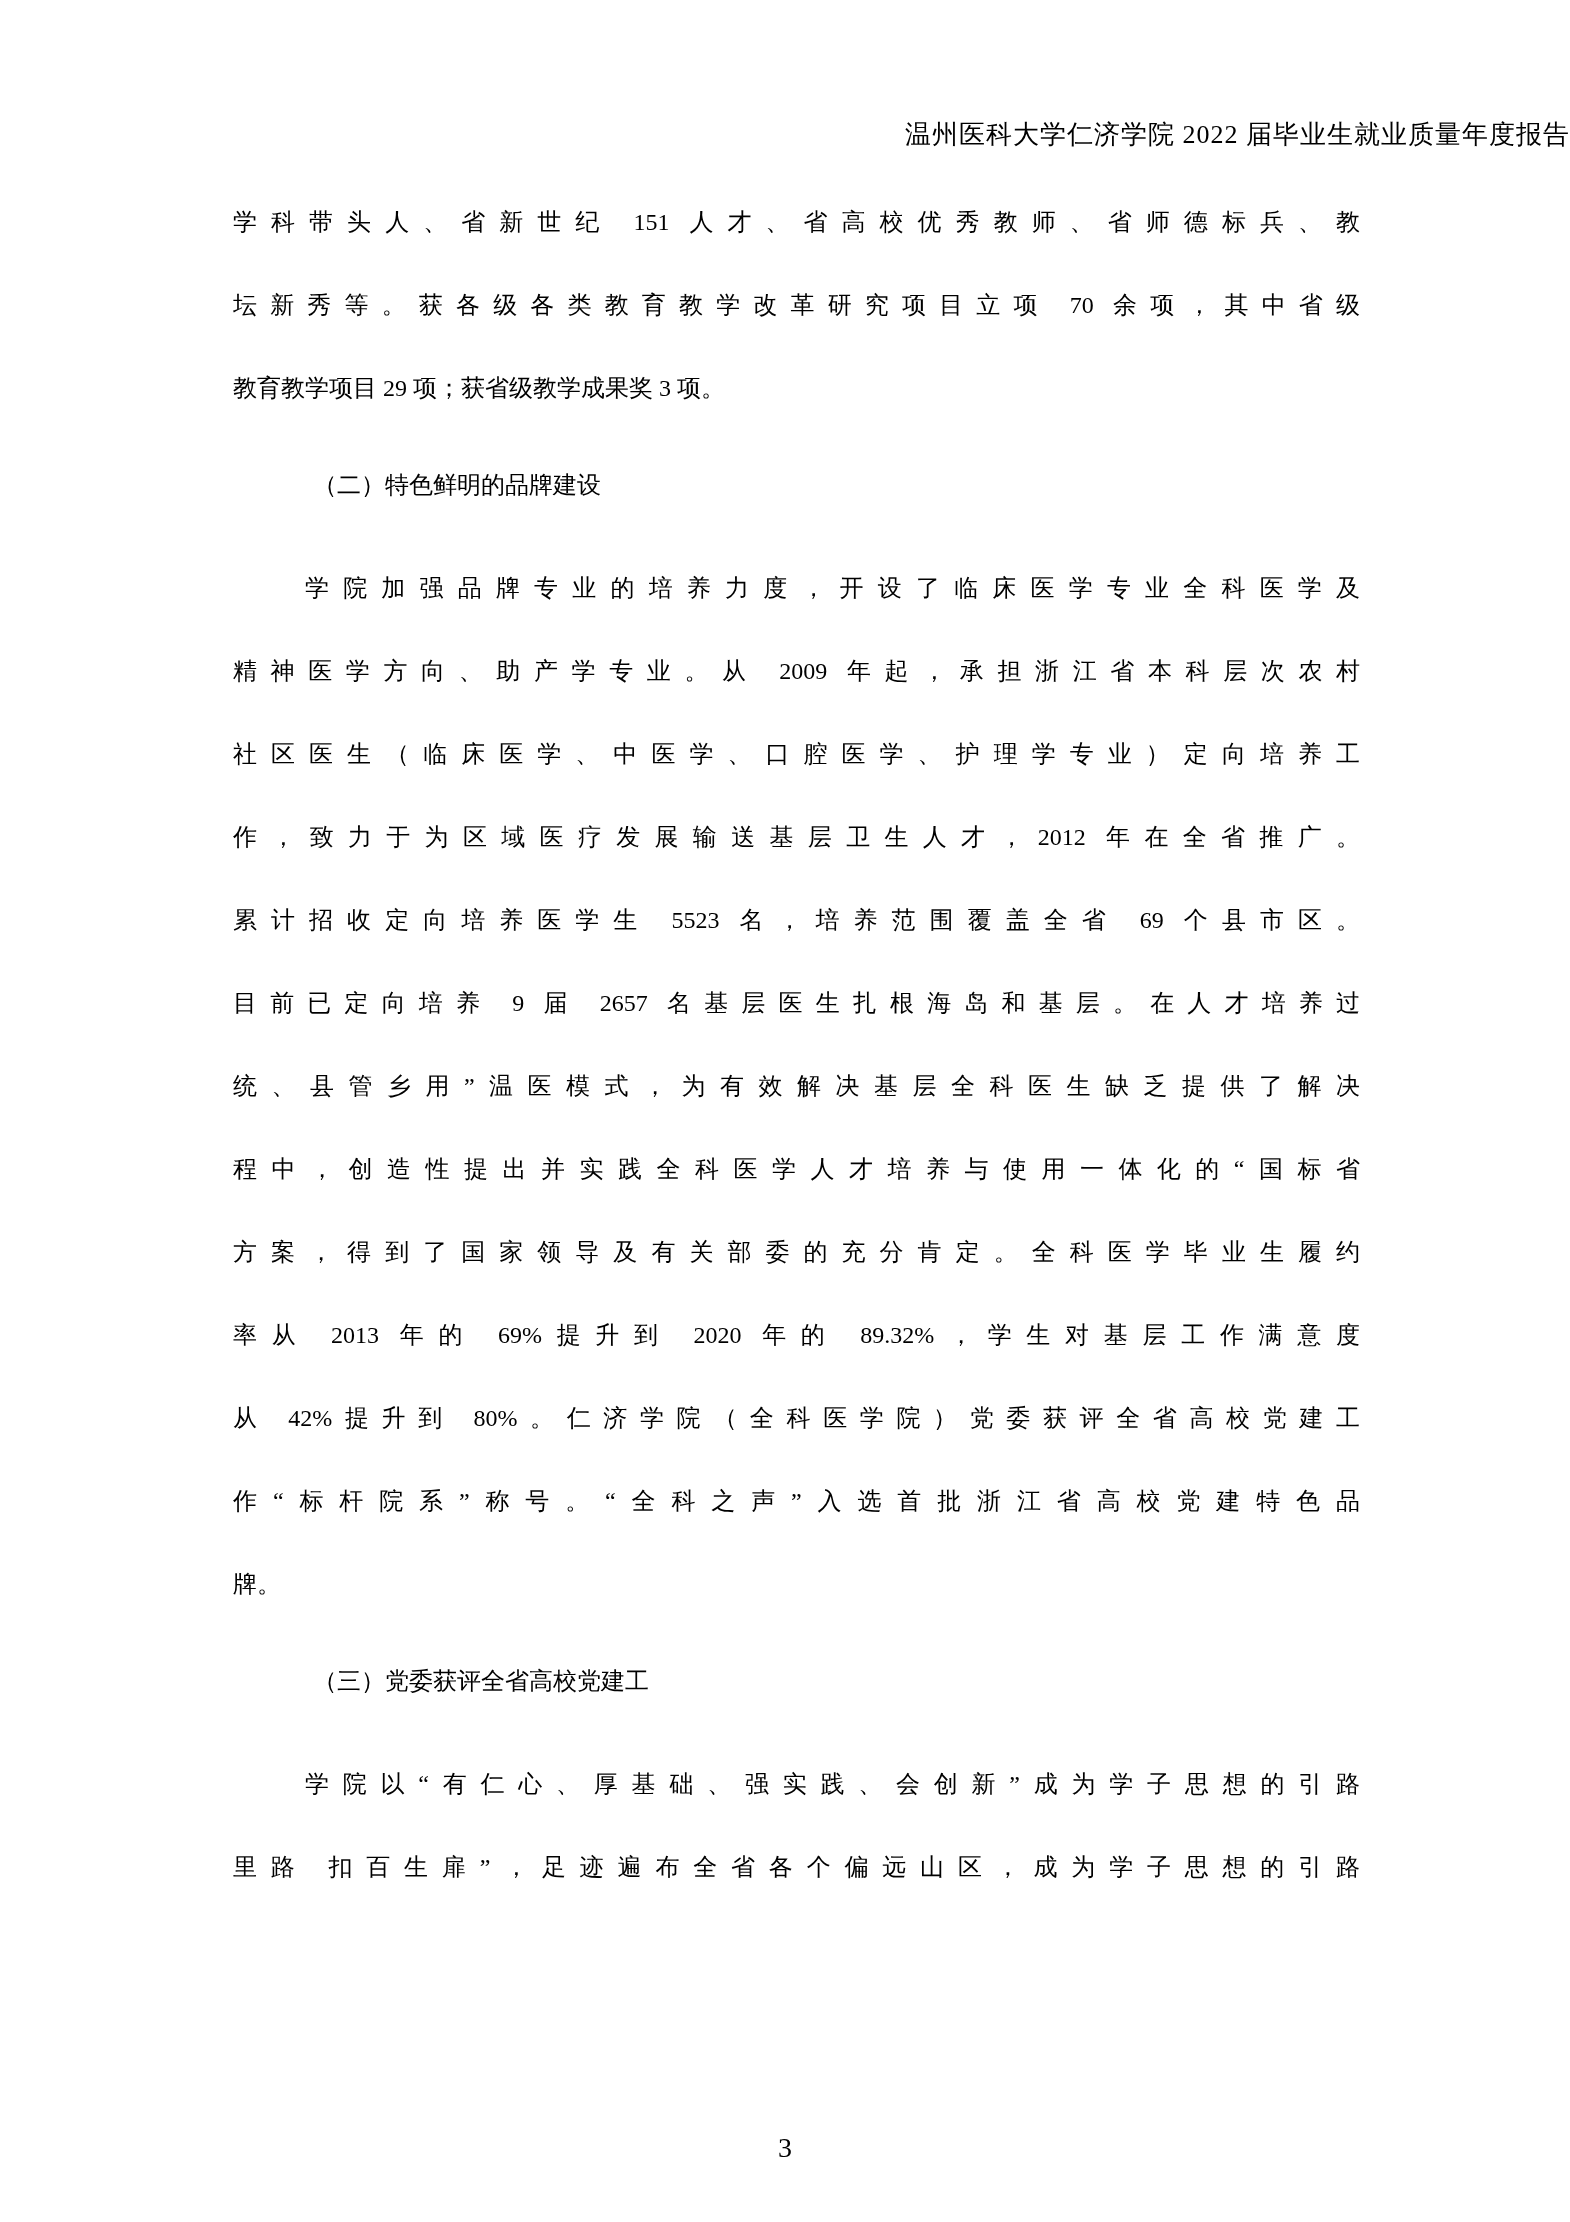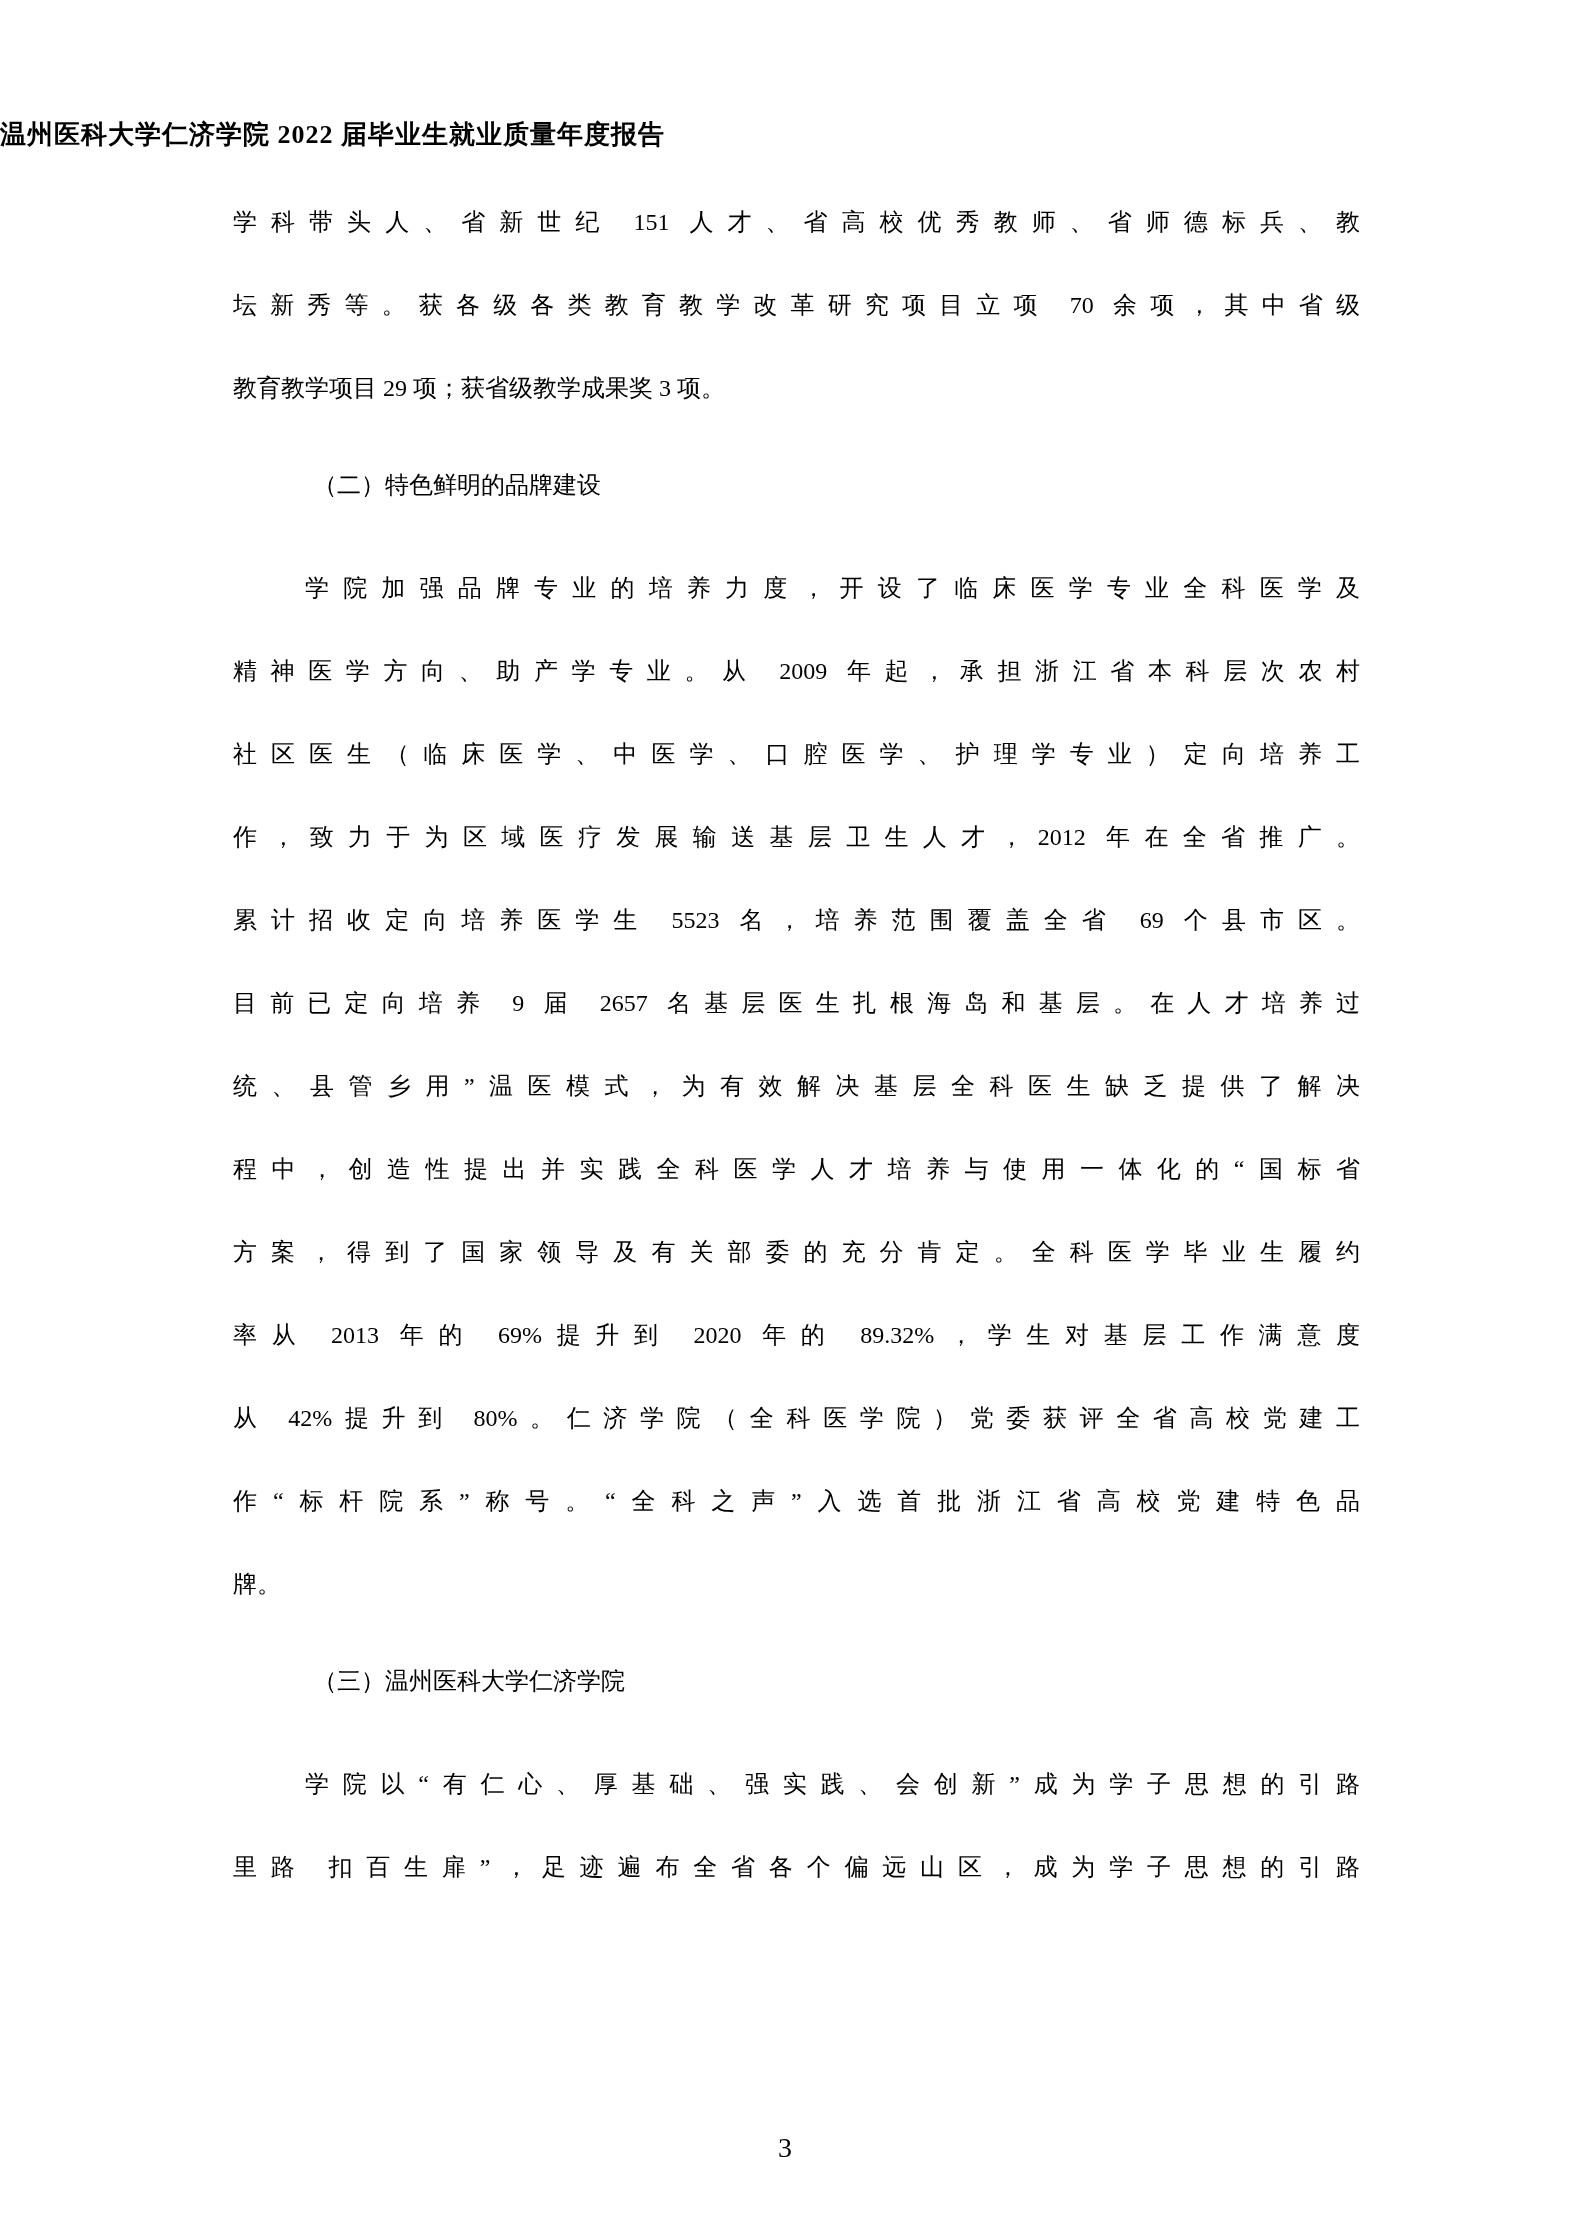--- a/index.html
+++ b/index.html
@@ -14,26 +14,25 @@
     background: #ffffff;
     color: #000000;
     font-family: "Liberation Serif", "DejaVu Serif", serif;
     overflow: hidden;
   }
   .doc-header {
     position: absolute;
     top: 110px;
     left: 0;
     width: 100%;
-    text-align: left;
+    text-align: right;
     font-size: 26px;
     line-height: 50px;
     letter-spacing: 1px;
     white-space: nowrap;
-    font-weight: bold;
   }
   .content {
     position: absolute;
     top: 181px;
     left: 233px;
     width: 1127px;
     font-size: 24px;
   }
   .line {
     height: 83px;
@@ -91,21 +90,21 @@
     <div class="line">累计招收定向培养医学生 5523 名，培养范围覆盖全省 69 个县市区。</div>
     <div class="line">目前已定向培养 9 届 2657 名基层医生扎根海岛和基层。在人才培养过</div>
     <div class="line">统、县管乡用”温医模式，为有效解决基层全科医生缺乏提供了解决</div>
     <div class="line">程中，创造性提出并实践全科医学人才培养与使用一体化的“国标省</div>
     <div class="line">方案，得到了国家领导及有关部委的充分肯定。全科医学毕业生履约</div>
     <div class="line">率从 2013 年的 69%提升到 2020 年的 89.32%，学生对基层工作满意度</div>
     <div class="line">从 42%提升到 80%。仁济学院（全科医学院）党委获评全省高校党建工</div>
     <div class="line">作“标杆院系”称号。“全科之声”入选首批浙江省高校党建特色品</div>
     <div class="line natural">牌。</div>
 
-    <div class="heading">（三）温州医科大学仁济学院</div>
+    <div class="heading">（三）党委获评全省高校党建工</div>
 
     <div class="line indent">学院以“有仁心、厚基础、强实践、会创新”成为学子思想的引路</div>
     <div class="line">里路 扣百生扉”，足迹遍布全省各个偏远山区，成为学子思想的引路</div>
 
   </div>
 
   <div class="page-number">3</div>
 
 </div>
 

